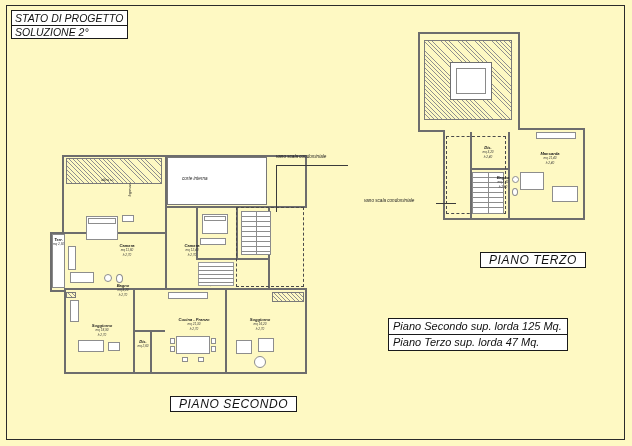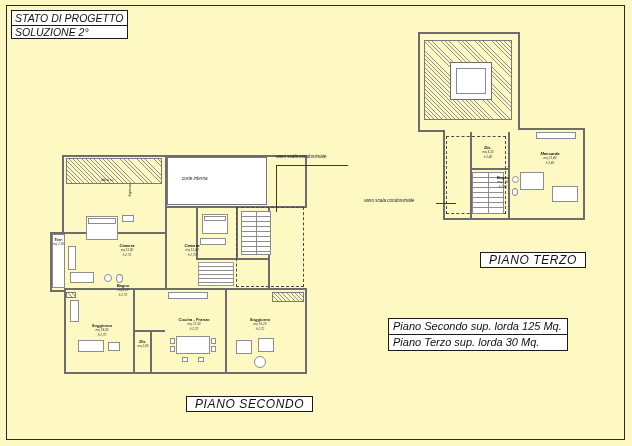--- a/index.html
+++ b/index.html
@@ -73,21 +73,21 @@
     position: absolute;
     border: 1px solid #1a1a1a;
     background: #ffffff;
     font-size: 12px;
     line-height: 12px;
     padding: 1px 8px;
     color: #111111;
     letter-spacing: 0.6px;
     white-space: nowrap;
   }
-  #label-secondo { left: 186px; top: 396px; }
+  #label-secondo { left: 170px; top: 396px; }
   #label-terzo { left: 480px; top: 252px; }
 
   
   .wall {
     position: absolute;
     background: #6d6d6d;
   }
   .room {
     position: absolute;
     background: #ffffff;
@@ -151,21 +151,21 @@
 
   <div class="frame"></div>
 
   <div class="title-block">
     <div class="title-line">STATO DI PROGETTO</div>
     <div class="title-line">SOLUZIONE 2°</div>
   </div>
 
   <div class="area-box">
     <div class="area-row">Piano Secondo sup. lorda 125 Mq.</div>
-    <div class="area-row">Piano Terzo sup. lorda 30 Mq.</div>
+    <div class="area-row">Piano Terzo sup. lorda 47 Mq.</div>
   </div>
 
   <div class="plan-label" id="label-secondo">PIANO SECONDO</div>
   <div class="plan-label" id="label-terzo">PIANO TERZO</div>
 
   <div>
 
     <div class="wall" style="left:62px; top:155px; width:245px; height:2px;"></div>
     <div class="wall" style="left:62px; top:155px; width:2px; height:60px;"></div>
     <div class="wall" style="left:50px; top:232px; width:2px; height:60px;"></div>

